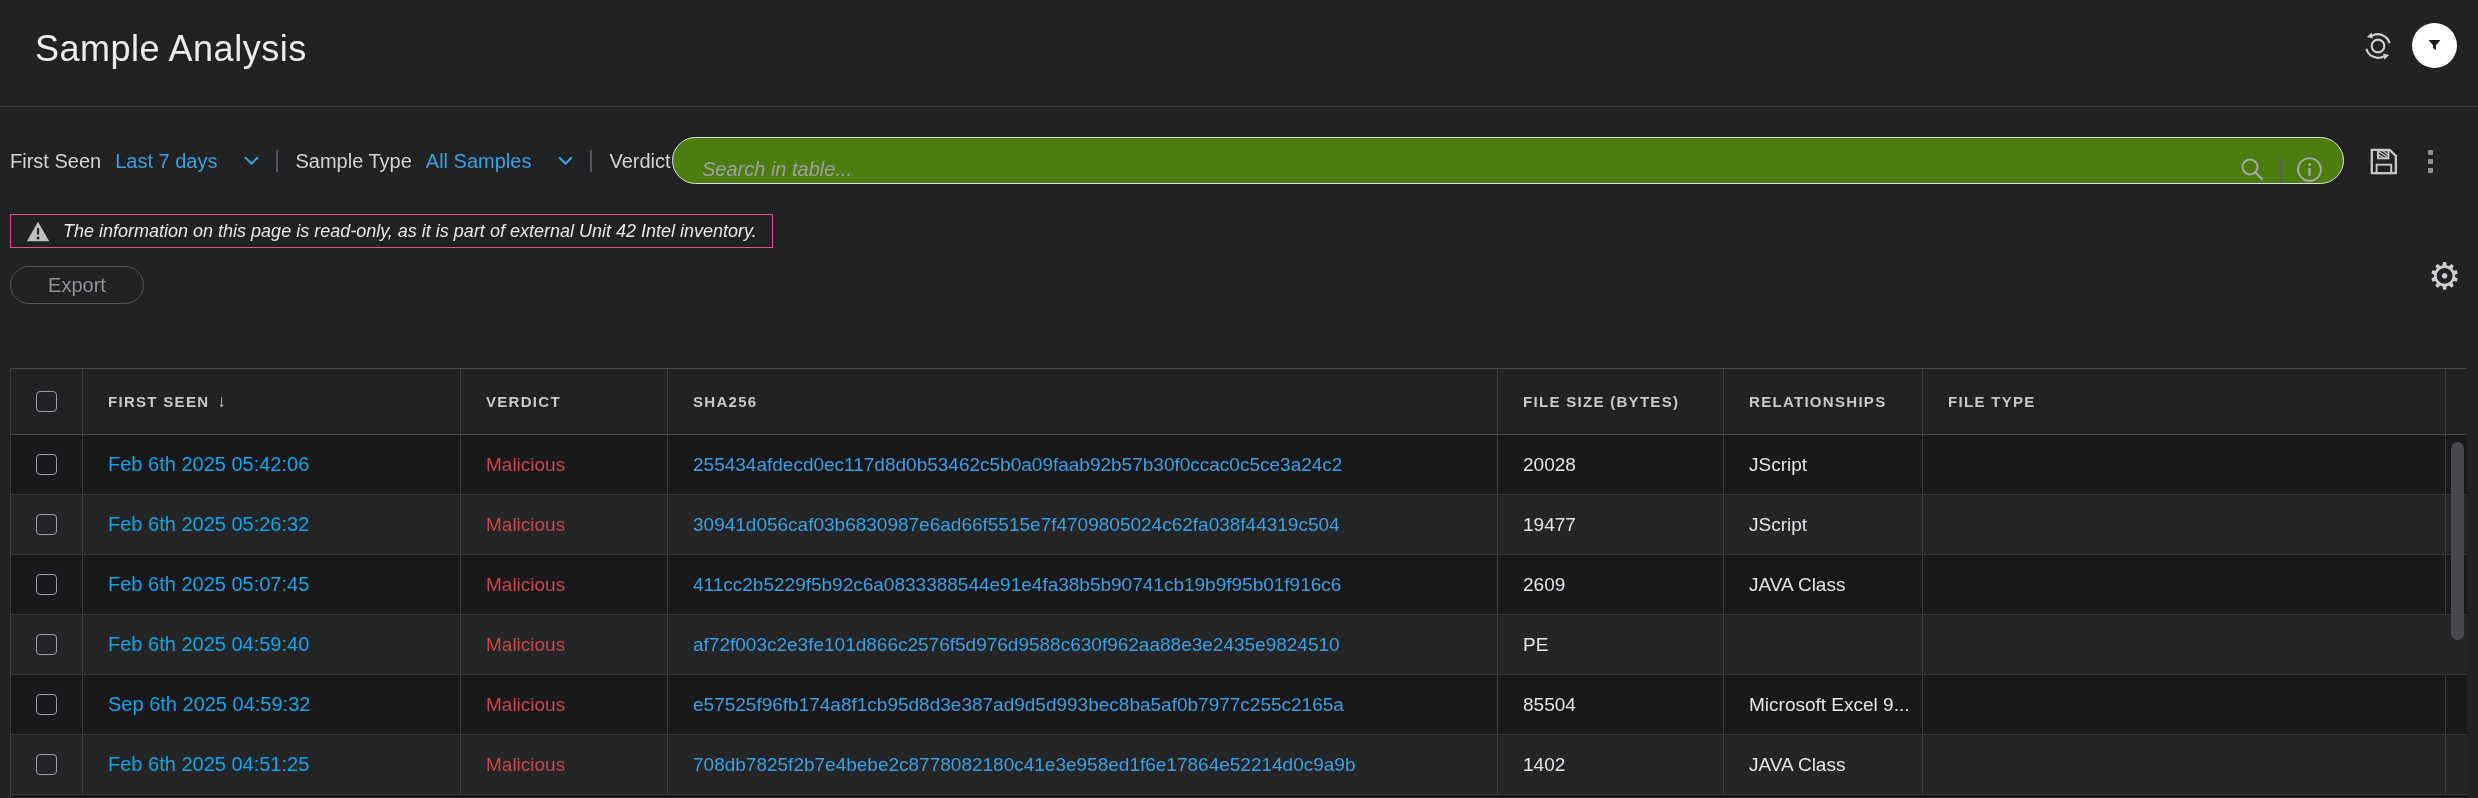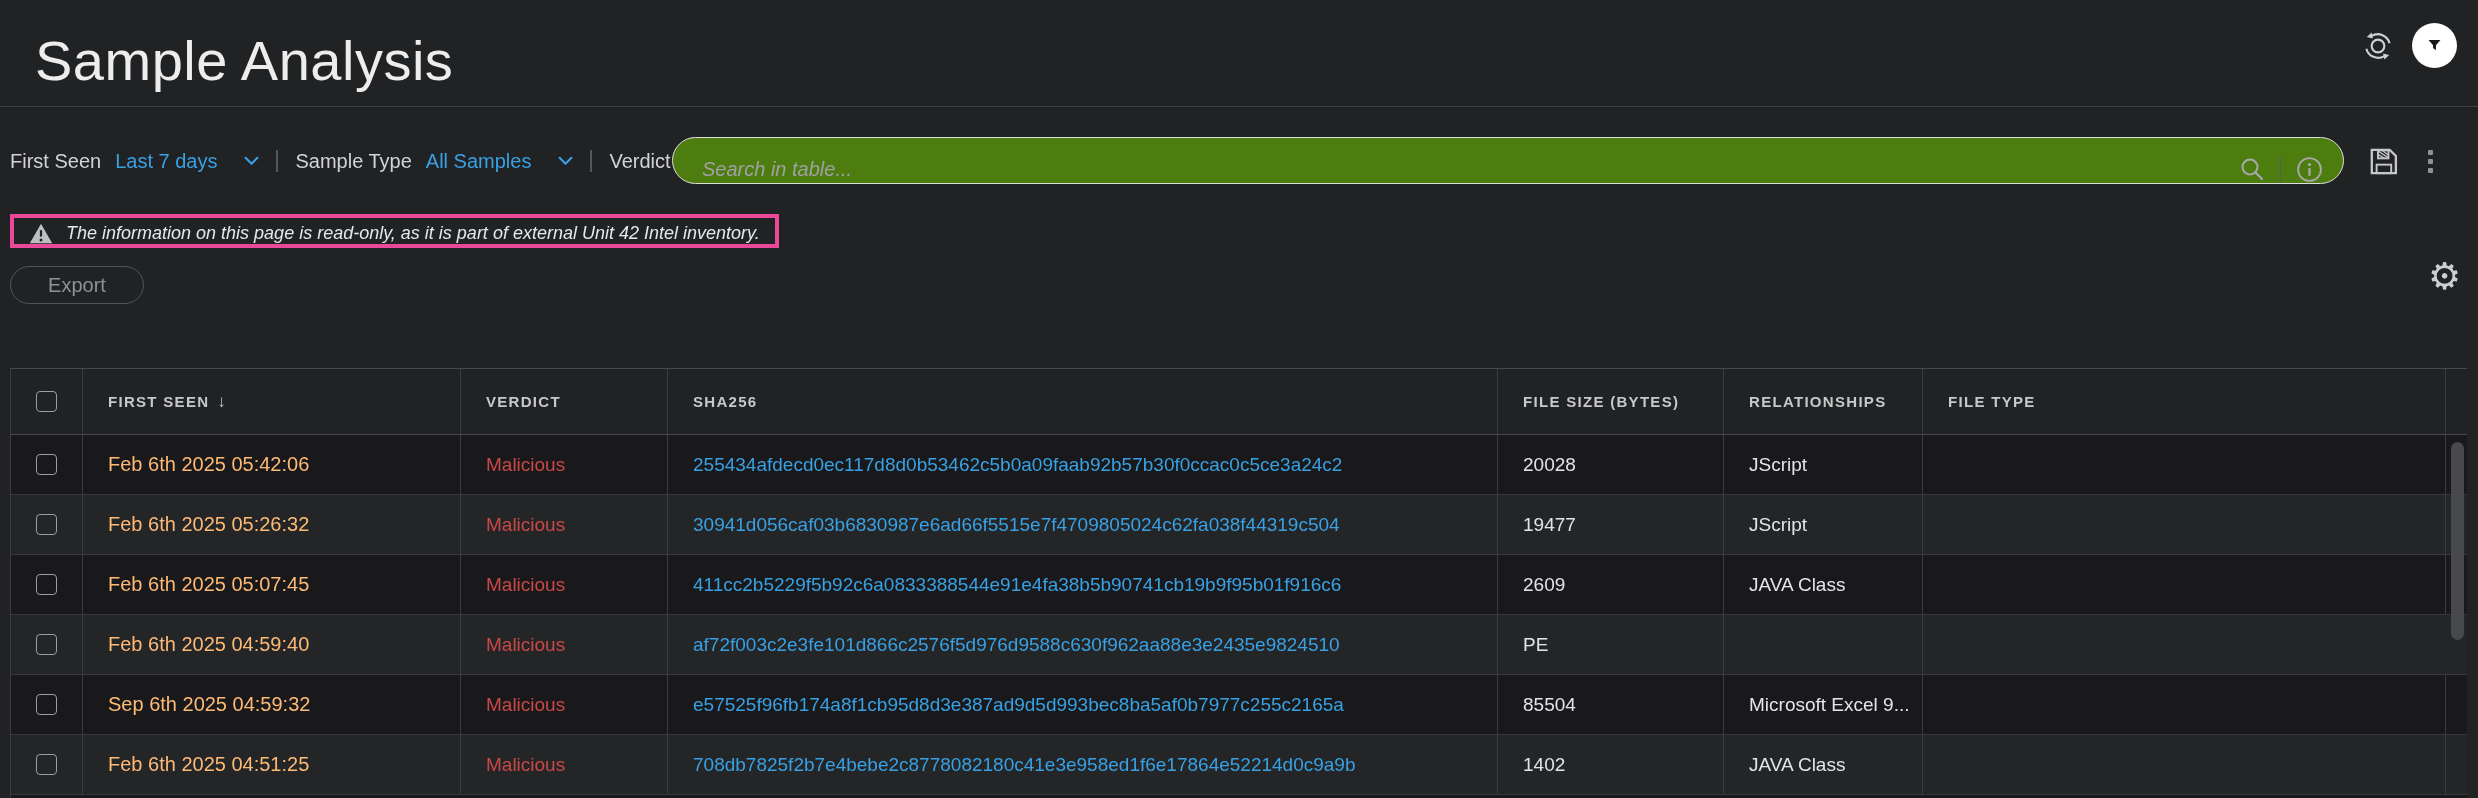--- a/index.html
+++ b/index.html
@@ -21,21 +21,21 @@
     font-family:"Liberation Sans", sans-serif;
     color:var(--txt);
     position:relative;
   }
   .page{position:relative;width:2478px;height:798px;}
 
   
   .topbar{position:absolute;left:0;top:0;width:2478px;height:107px;border-bottom:1px solid #3e4042;}
   .page-title{
     position:absolute;left:35px;top:28px;
-    font-size:56px;font-weight:300;letter-spacing:.5px;color:#ededee;
+    font-size:36px;font-weight:300;letter-spacing:.5px;color:#ededee;
   }
   .refresh-btn{position:absolute;left:2360px;top:28px;width:36px;height:36px;cursor:pointer;}
   .avatar{
     position:absolute;left:2412px;top:23px;width:45px;height:45px;border-radius:50%;
     background:#ffffff;display:flex;align-items:center;justify-content:center;cursor:pointer;
   }
 
   
   .filters{
     position:absolute;left:10px;top:138px;height:46px;
@@ -58,21 +58,21 @@
   .pill-div{width:1px;height:26px;background:#5a5c5e;margin:0 15px;}
   .icon-btn{display:flex;align-items:center;justify-content:center;cursor:pointer;}
 
   .save-btn{position:absolute;left:2366px;top:144px;width:34px;height:34px;}
   .kebab{position:absolute;left:2424px;top:146px;width:12px;height:30px;display:flex;flex-direction:column;align-items:center;justify-content:center;gap:4px;cursor:pointer;}
   .kebab span{width:5px;height:5px;border-radius:1px;background:#8f9193;}
 
   
   .notice{
     position:absolute;left:10px;top:214px;height:34px;
-    border:4px solid #ec4899;display:inline-flex;align-items:flex-end;gap:13px;padding:0 15px;
+    border:1px solid #ec4899;display:inline-flex;align-items:center;gap:13px;padding:0 15px;
   }
   .notice-text{font-size:18px;font-style:italic;color:#e6e7e8;white-space:nowrap;}
 
   
   .export-btn{
     position:absolute;left:10px;top:266px;width:134px;height:38px;border-radius:19px;
     border:1px solid #515355;background:transparent;color:#8f9193;font-size:20px;
     font-family:Liberation Sans, sans-serif;cursor:pointer;
   }
   .gear{position:absolute;left:2428px;top:258px;font-size:37px;color:#cdced0;cursor:pointer;line-height:1;}
@@ -95,21 +95,21 @@
   .tr{
     display:grid;grid-template-columns:72px 378px 207px 830px 226px 199px 523px 1fr;
     height:60px;border-bottom:1px solid var(--row-border);background:var(--odd);
   }
   .tr:nth-child(even){background:var(--even);}
   .td{
     display:flex;align-items:center;padding-left:25px;
     font-size:19px;color:#e3e4e6;border-right:1px solid var(--col-border);
     white-space:nowrap;overflow:hidden;
   }
-  .td.date{font-size:20px;color:#fdba74;}
+  .td.date{font-size:20px;color:#0ea5e9;}
   .td.verdict{color:var(--red);}
   .sha-link{color:var(--blue);text-decoration:none;cursor:pointer;}
   .cell-check{justify-content:center;padding-left:0;}
   .checkbox{
     width:21px;height:21px;border:1.5px solid #9b9da0;border-radius:4px;background:transparent;cursor:pointer;
   }
   .tr-partial{height:3px;background:var(--odd);}
   .scroll-thumb{
     position:absolute;left:2451px;top:442px;width:13px;height:198px;
     background:#47494c;border-radius:7px;cursor:grab;

